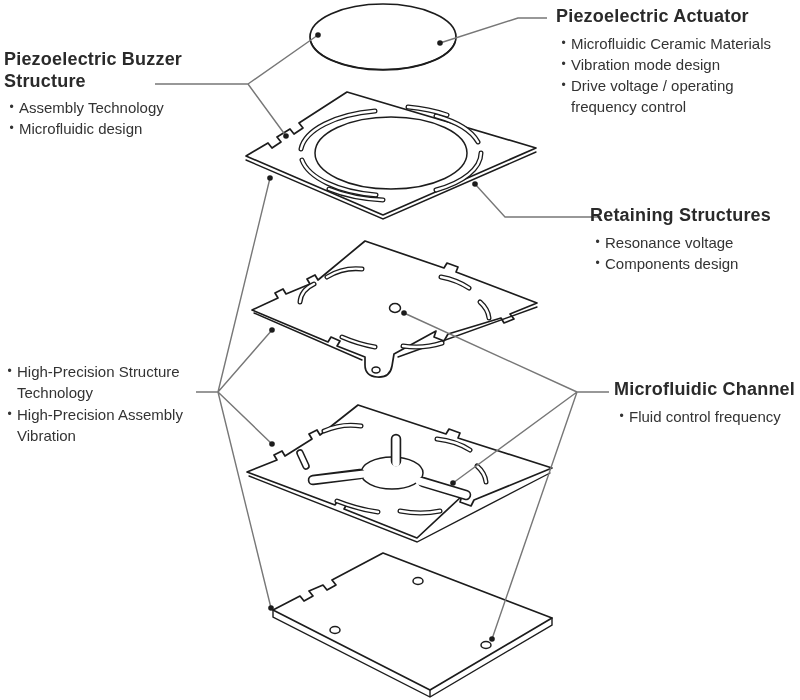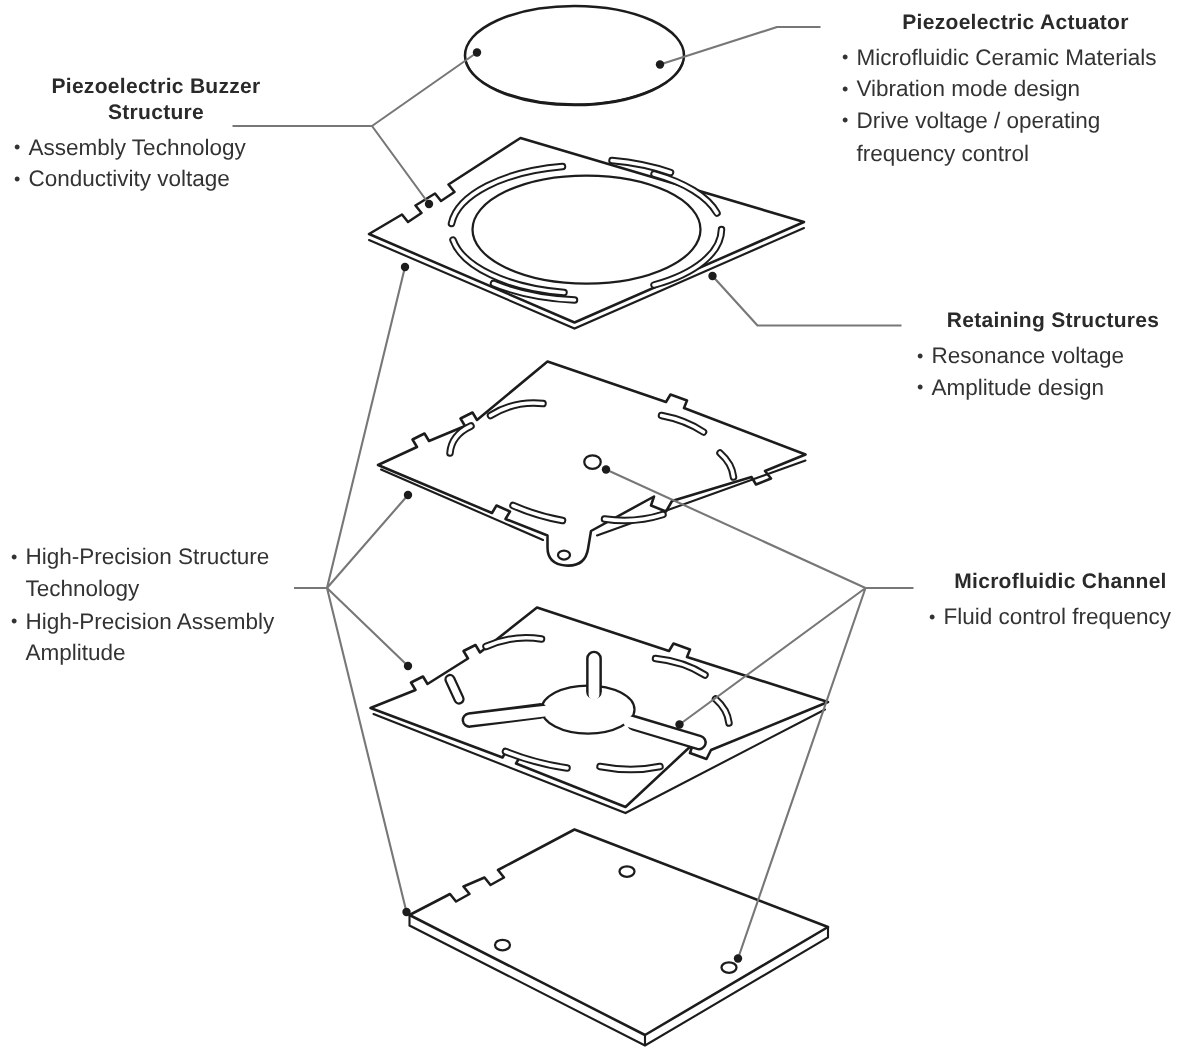--- a/index.html
+++ b/index.html
@@ -1,29 +1,29 @@
 <!DOCTYPE html>
 <html><head>
 <meta charset="utf-8">
 <style>
   html,body{margin:0;padding:0;background:#ffffff;}
   .stage{position:relative;width:800px;height:700px;background:#fff;overflow:hidden;
          font-family:"Liberation Sans",sans-serif;}
   .diagram-svg{position:absolute;left:0;top:0;}
   .label{position:absolute;color:#333333;}
-  .label h3{margin:0 0 5px 0;font-size:14px;line-height:1.2;font-weight:700;
-            color:#2a2a2a;letter-spacing:.2px;text-align:center;}
+  .label h3{margin:0 0 5px 0;font-size:18px;line-height:1.2;font-weight:700;
+            color:#2a2a2a;letter-spacing:.2px;}
   .label ul{list-style:none;margin:0;padding:0;font-size:15px;line-height:1.42;}
   .label li{display:flex;align-items:flex-start;}
   .label .dot{flex:0 0 auto;width:15px;text-align:center;font-size:12px;line-height:1.75;
               color:#333333;}
   .label .txt{flex:1 1 auto;}
   #label-buzzer{left:4px;top:49px;width:200px;}
   #label-actuator{left:556px;top:6px;width:242px;}
-  #label-retaining{left:606px;top:205px;width:192px;}
+  #label-retaining{left:590px;top:205px;width:192px;}
   #label-metal{left:2px;top:361px;width:194px;}
   #label-micro{left:614px;top:379px;width:186px;}
   
   .part{stroke:#1c1c1c;stroke-width:1.7;fill:#ffffff;stroke-linejoin:round;}
   .pline{stroke:#1c1c1c;stroke-width:1.4;fill:none;stroke-linecap:round;}
   .hole{stroke:#1c1c1c;stroke-width:1.5;fill:#ffffff;}
   .slot-o{stroke:#1c1c1c;stroke-width:5;fill:none;stroke-linecap:round;}
   .slot-i{stroke:#ffffff;stroke-width:2.4;fill:none;stroke-linecap:round;}
   .wide-o{stroke:#1c1c1c;stroke-width:7.5;fill:none;stroke-linecap:round;}
   .wide-i{stroke:#ffffff;stroke-width:4.4;fill:none;stroke-linecap:round;}
@@ -138,21 +138,21 @@
 
   <div class="label" id="label-buzzer">
     <h3>Piezoelectric Buzzer Structure</h3>
     <ul>
         <li>
           <span class="dot">•</span>
           <span class="txt">Assembly Technology</span>
         </li>
         <li>
           <span class="dot">•</span>
-          <span class="txt">Conductivity voltage</span>
+          <span class="txt">Microfluidic design</span>
         </li>
       </ul>
   </div>
 
   <div class="label" id="label-actuator">
     <h3>Piezoelectric Actuator</h3>
     <ul>
         <li>
           <span class="dot">•</span>
           <span class="txt">Microfluidic Ceramic Materials</span>
@@ -170,34 +170,34 @@
 
   <div class="label" id="label-retaining">
     <h3>Retaining Structures</h3>
     <ul>
         <li>
           <span class="dot">•</span>
           <span class="txt">Resonance voltage</span>
         </li>
         <li>
           <span class="dot">•</span>
-          <span class="txt">Amplitude design</span>
+          <span class="txt">Components design</span>
         </li>
       </ul>
   </div>
 
   <div class="label" id="label-metal">
     <ul>
         <li>
           <span class="dot">•</span>
           <span class="txt">High-Precision Structure Technology</span>
         </li>
         <li>
           <span class="dot">•</span>
-          <span class="txt">High-Precision Assembly Amplitude</span>
+          <span class="txt">High-Precision Assembly Vibration</span>
         </li>
       </ul>
   </div>
 
   <div class="label" id="label-micro">
     <h3>Microfluidic Channel</h3>
     <ul>
         <li>
           <span class="dot">•</span>
           <span class="txt">Fluid control frequency</span>

